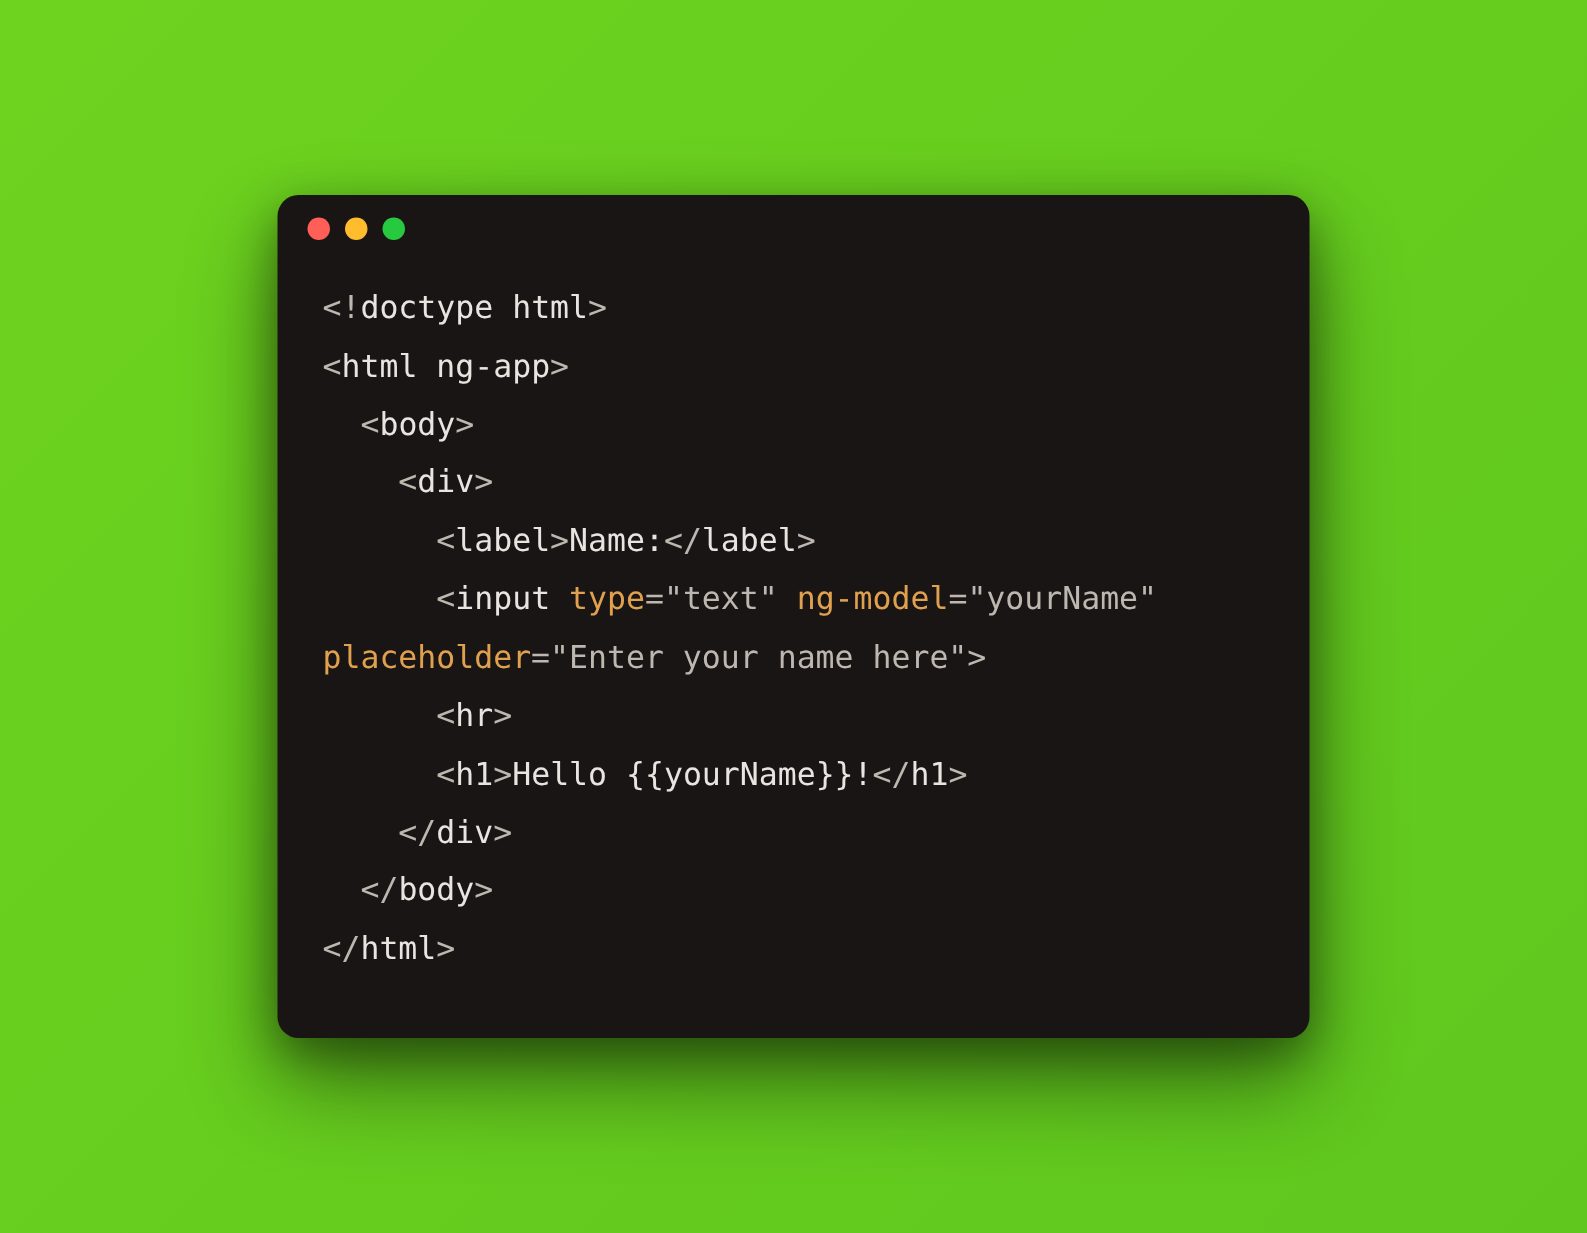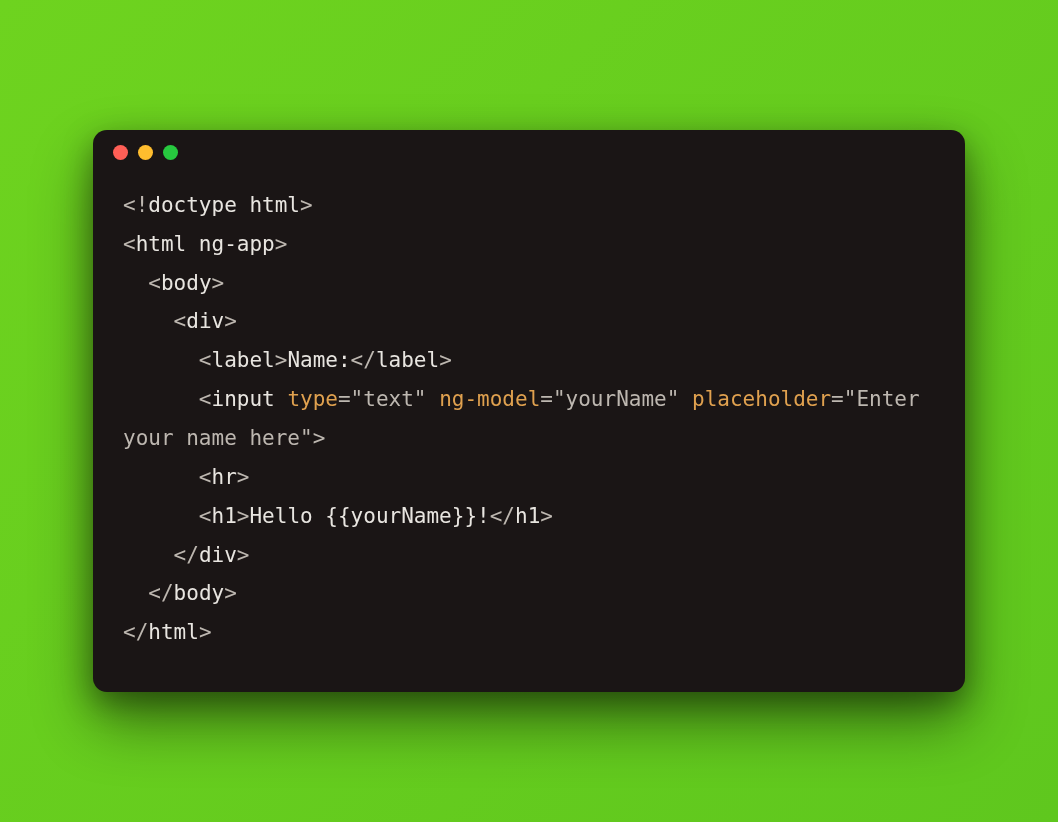--- a/index.html
+++ b/index.html
@@ -6,21 +6,21 @@
   body {
     width: 1058px;
     height: 822px;
     background: linear-gradient(135deg, #6ed31f 0%, #5fc71e 100%);
     display: flex;
     align-items: center;
     justify-content: center;
     font-family: "SF Mono", "Menlo", "Consolas", "Courier New", monospace;
   }
   .window {
-    width: 872px;
+    width: 688px;
     background: #1a1515;
     border-radius: 14px;
     box-shadow: 0 30px 60px rgba(0,0,0,0.45), 0 10px 30px rgba(0,0,0,0.35);
     overflow: hidden;
   }
   .titlebar {
     height: 46px;
     display: flex;
     align-items: center;
     padding-left: 20px;

